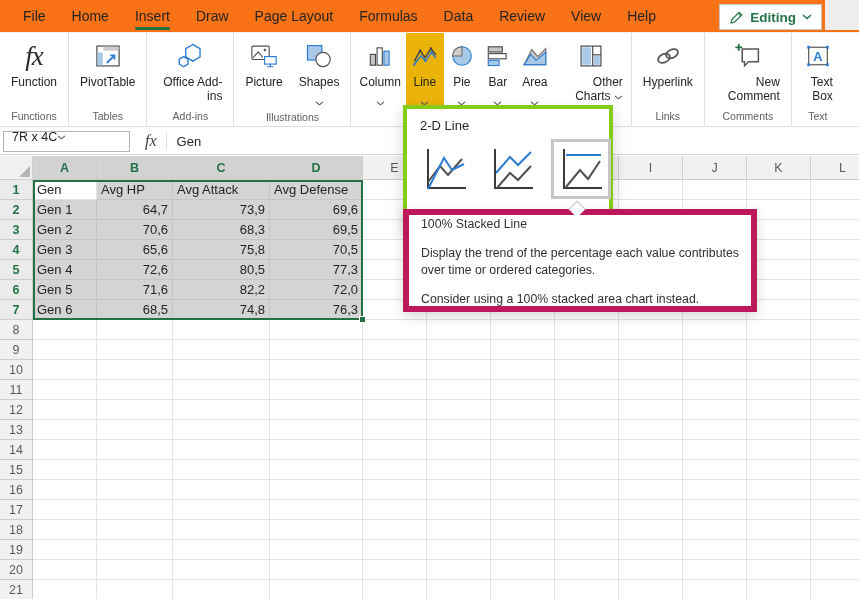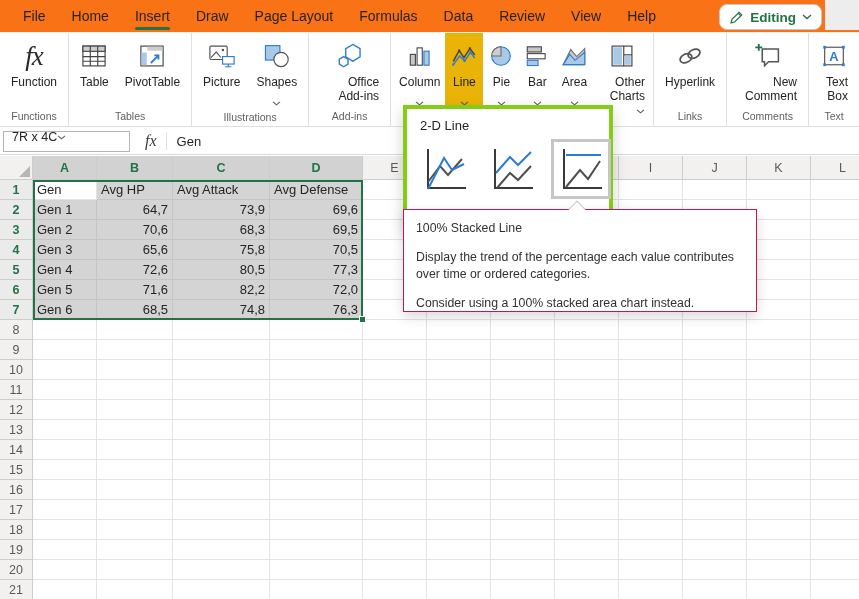--- a/index.html
+++ b/index.html
@@ -4,21 +4,21 @@
 <style>
   *{box-sizing:border-box;margin:0;padding:0}
   html,body{width:859px;height:599px;overflow:hidden;background:#fff;
     font-family:"Liberation Sans",sans-serif;color:#252423;position:relative}
 
   
   .menubar{position:absolute;top:0;left:0;right:0;height:33px;display:flex;align-items:center;padding-left:10px;background:#f97316;border-bottom:1px solid #f3f2f1}
   .mtab{padding:0 13px;font-size:14px;height:33px;display:flex;align-items:center;position:relative;cursor:pointer;white-space:nowrap}
   .mtab.active{font-weight:400}
   .mtab.active::after{content:"";position:absolute;left:13px;right:13px;bottom:3px;height:3px;background:#217346;border-radius:2px}
-  .editing-btn{position:absolute;right:37px;top:4px;height:26px;border:1px solid #c8c6c4;border-radius:8px;display:flex;align-items:center;gap:6px;padding:0 9px;color:#217346;font-weight:700;font-size:13.5px;background:#fff;cursor:pointer}
+  .editing-btn{position:absolute;right:37px;top:4px;height:26px;border:1px solid #c8c6c4;border-radius:0;display:flex;align-items:center;gap:6px;padding:0 9px;color:#217346;font-weight:700;font-size:13.5px;background:#fff;cursor:pointer}
   .win-strip{position:absolute;right:0;top:0;width:34px;height:30px;background:#ededed}
 
   
   .ribbon{position:absolute;top:33px;left:0;right:0;height:94px;display:flex;background:#fff;border-bottom:1px solid #e1dfdd}
   .rgroup{display:flex;flex-direction:column;border-right:1px solid #e1dfdd;padding:0 3px}
   .rgroup:last-child{border-right:none}
   .rbtns{display:flex;flex:1;align-items:stretch;justify-content:center}
   .rbtn{display:flex;flex-direction:column;align-items:center;padding:7px 8px 0;gap:3px;cursor:pointer}
   .rbtn.chartbtn{padding:7px 5px 0}
   .rbtn.active{background:#eab308}
@@ -51,21 +51,21 @@
   .handle{position:absolute;right:-5px;bottom:-5px;width:7px;height:7px;background:#217346;border:1px solid #fff;pointer-events:auto;cursor:crosshair}
 
   
   .chart-panel{position:absolute;left:403px;top:105px;width:210px;height:122px;background:#fff;border:4px solid #84cc16;box-shadow:0 6px 14px rgba(0,0,0,.18);z-index:50;padding:9px 0 0 13px}
   .cp-title{font-size:13px;margin-bottom:6px}
   .cp-tiles{display:flex;align-items:center;gap:17px}
   .tile{width:50px;height:50px;display:flex;cursor:pointer}
   .tile-frame{border:3px solid #c8c6c4;padding:2px;background:#fff;margin-left:-3px}
 
   
-  .tooltip{position:absolute;left:403px;top:209px;width:354px;height:103px;background:#fff;border:1px solid #be185d;box-shadow:0 5px 12px rgba(0,0,0,.15);z-index:60;padding:10px 12px;font-size:12.3px;line-height:1.33;color:#323130}
+  .tooltip{position:absolute;left:403px;top:209px;width:354px;height:103px;background:#fff;border:6px solid #be185d;box-shadow:0 5px 12px rgba(0,0,0,.15);z-index:60;padding:1px 12px;font-size:12.3px;line-height:1.33;color:#323130}
   .tt-title{margin-bottom:13px}
   .tt-body{margin-bottom:13px}
   .caret{position:absolute;left:571px;top:203px;width:12px;height:12px;background:#fff;border-left:1px solid #c8c6c4;border-top:1px solid #c8c6c4;transform:rotate(45deg);z-index:61}
 </style>
 </head>
 <body>
 
 <div class="menubar" data-name="menu-bar">
   <span data-name="menu-tabs" style="display:flex">
       <div class="mtab" data-name="menu-tab-file">File</div>
@@ -103,45 +103,49 @@
           <span class="ricon" data-name="function-icon">
             <span class="fx-big">fx</span>
           </span>
           <span class="rlabel" data-name="button-label">Function</span>
         </div>
       </div>
       <div class="glabel" data-name="group-label">Functions</div>
     </div>
     <div class="rgroup" data-name="ribbon-group-tables">
       <div class="rbtns" data-name="ribbon-buttons">
-        <div class="rbtn" data-name="table-button">
-          <span class="ricon" data-name="table-icon">
-            <svg width="28" height="28" viewBox="0 0 24 24">
-              <rect x="2.5" y="3.5" width="19" height="17" fill="#fff" stroke="#444"></rect>
-              <rect x="2.5" y="3.5" width="19" height="4.5" fill="#d0cecd" stroke="#444"></rect>
-              <path d="M2.5 12.5h19M2.5 16.5h19M8.8 3.5v17M15.2 3.5v17" stroke="#444" fill="none"></path>
-            </svg>
-          </span>
-          <span class="rlabel" data-name="button-label">Table</span>
-        </div>
         <div class="rbtn" data-name="pivottable-button">
           <span class="ricon" data-name="pivottable-icon">
             <svg width="28" height="28" viewBox="0 0 24 24">
               <rect x="2.5" y="3.5" width="19" height="17" fill="#fff" stroke="#444"></rect>
               <rect x="8" y="4" w="13" width="13" height="3.5" fill="#d0cecd"></rect>
               <rect x="3" y="9" width="4.5" height="11" fill="#a9c9e8"></rect>
               <path d="M11 18l6.5-6.5" stroke="#2b7cd3" stroke-width="1.6" fill="none"></path>
               <path d="M17.5 15v-3.5H14" stroke="#2b7cd3" stroke-width="1.6" fill="none"></path>
             </svg>
           </span>
           <span class="rlabel" data-name="button-label">PivotTable</span>
         </div>
       </div>
       <div class="glabel" data-name="group-label">Tables</div>
     </div>
+    <div class="rgroup" data-name="ribbon-group-add-ins">
+      <div class="rbtns" data-name="ribbon-buttons">
+        <div class="rbtn" data-name="office-add-ins-button">
+          <span class="ricon" data-name="office-addins-icon">
+            <svg width="30" height="30" viewBox="0 0 26 26">
+              <path d="M15.5 3l6.2 3.6v7.2l-6.2 3.6-6.2-3.6V6.6z" fill="none" stroke="#2b7cd3" stroke-width="1.2"></path>
+              <path d="M7.5 13.5l3.8 2.2v4.4l-3.8 2.2-3.8-2.2v-4.4z" fill="#fff" stroke="#2b7cd3" stroke-width="1.2"></path>
+            </svg>
+          </span>
+          <span class="rlabel" data-name="button-label">Office Add-ins</span>
+        </div>
+      </div>
+      <div class="glabel" data-name="group-label">Add-ins</div>
+    </div>
     <div class="rgroup" data-name="ribbon-group-illustrations">
       <div class="rbtns" data-name="ribbon-buttons">
         <div class="rbtn" data-name="picture-button">
           <span class="ricon" data-name="picture-icon">
             <svg width="30" height="28" viewBox="0 0 26 24">
               <rect x="2.5" y="3.5" width="15" height="11.5" rx="1" fill="#fff" stroke="#505050"></rect>
               <circle cx="13.8" cy="6.8" r="1.1" fill="#505050"></circle>
               <path d="M3.5 13.5l4.5-5 4 4.8" fill="none" stroke="#505050"></path>
               <rect x="13.5" y="12.5" width="10" height="6.5" fill="#fff" stroke="#2b7cd3"></rect>
               <path d="M18.5 19v1.8M15.8 21.3h5.4" stroke="#2b7cd3" fill="none"></path>
@@ -156,34 +160,20 @@
               <circle cx="16.5" cy="15" r="6.2" fill="#fff" stroke="#505050"></circle>
             </svg>
           </span>
           <span class="rlabel" data-name="button-label">Shapes</span>
           <span class="rchev" data-name="chevron-down-icon"><svg width="9" height="5" viewBox="0 0 9 5">
               <path d="M1 .8l3.5 3L8 .8" stroke="#5a5a5a" stroke-width="1.1" fill="none"></path>
             </svg></span>
         </div>
       </div>
       <div class="glabel" data-name="group-label">Illustrations</div>
-    </div>
-    <div class="rgroup" data-name="ribbon-group-add-ins">
-      <div class="rbtns" data-name="ribbon-buttons">
-        <div class="rbtn" data-name="office-add-ins-button">
-          <span class="ricon" data-name="office-addins-icon">
-            <svg width="30" height="30" viewBox="0 0 26 26">
-              <path d="M15.5 3l6.2 3.6v7.2l-6.2 3.6-6.2-3.6V6.6z" fill="none" stroke="#2b7cd3" stroke-width="1.2"></path>
-              <path d="M7.5 13.5l3.8 2.2v4.4l-3.8 2.2-3.8-2.2v-4.4z" fill="#fff" stroke="#2b7cd3" stroke-width="1.2"></path>
-            </svg>
-          </span>
-          <span class="rlabel" data-name="button-label">Office Add-ins</span>
-        </div>
-      </div>
-      <div class="glabel" data-name="group-label">Add-ins</div>
     </div>
     <div class="rgroup" data-name="ribbon-group-charts">
       <div class="rbtns" data-name="ribbon-buttons">
         <div class="rbtn chartbtn" data-name="column-button">
           <span class="ricon" data-name="column-chart-icon">
             <svg width="26" height="26" viewBox="0 0 24 24">
               <rect x="3" y="10.5" width="4.8" height="10" fill="#c8c6c4" stroke="#444"></rect>
               <rect x="9.3" y="4.5" width="4.8" height="16" fill="#fff" stroke="#444"></rect>
               <rect x="15.6" y="7.5" width="4.8" height="13" fill="#a9c9e8" stroke="#2b7cd3"></rect>
             </svg>

